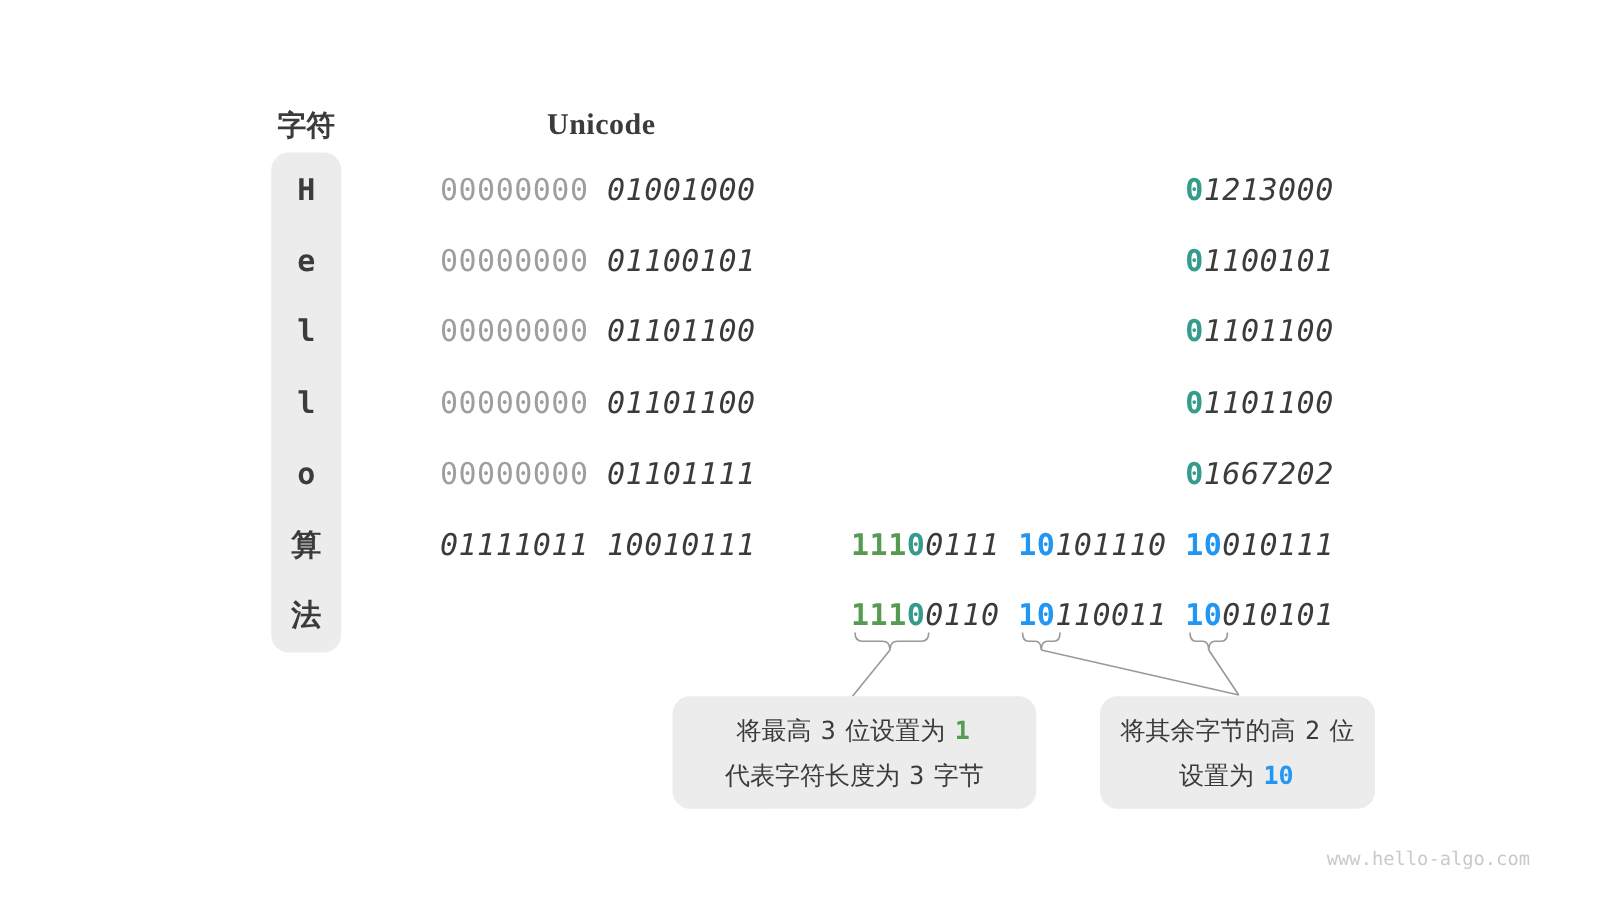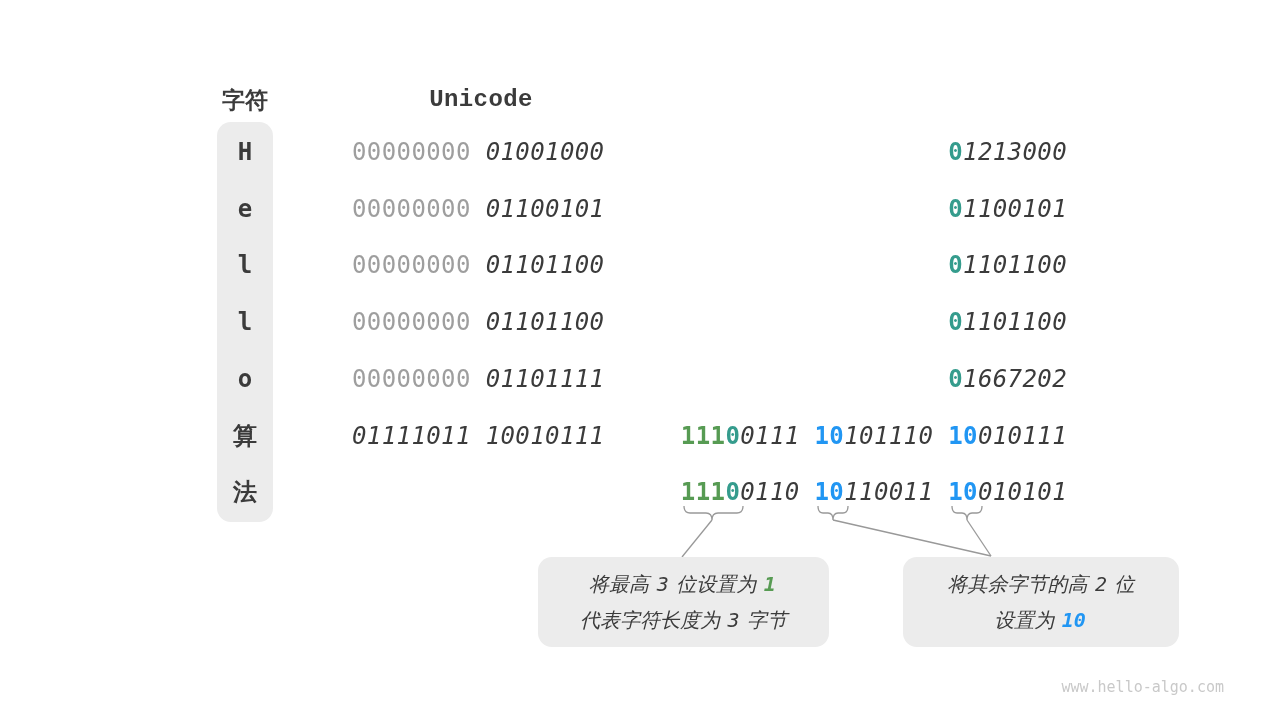--- a/index.html
+++ b/index.html
@@ -4,21 +4,21 @@
 <style>
   :root{
     --dark:#3B3B3B; --gray:#9E9E9E; --teal:#359C8D; --green:#579B53;
     --blue:#2196F3; --panel:#ECECEC; --watermark:#C9C9C9; --line:#999999;
   }
   html,body{margin:0;padding:0;background:#ffffff;}
   #canvas{
     position:relative; width:1280px; height:720px; overflow:hidden;
     background:#ffffff; font-family:"Liberation Sans", sans-serif;
   }
-  .mono{font-family:Liberation Mono, monospace;}
+  .mono{font-family:Liberation Serif, serif;}
   
   .hdr{position:absolute; top:84px; height:32px; line-height:32px;
        font-weight:700; color:var(--dark); text-align:center;}
   #hdr-char{left:197px; width:96px; font-size:23px;}
   #hdr-unicode{left:401px; width:160px; font-size:24px; letter-spacing:0.4px;}
   #hdr-utf8{left:796px; width:160px; font-size:24px; letter-spacing:0.4px;}
   
   #char-panel{position:absolute; left:217px; top:122px; width:56px; height:400px;
        background:var(--panel); border-radius:14px;}
   
@@ -33,23 +33,23 @@
        font-family:"DejaVu Sans Mono", monospace; font-size:24px; letter-spacing:0.4px;
        color:var(--dark);}
   .c-dark{color:var(--dark);font-style:italic;}
   .c-gray{color:var(--gray);}
   .c-teal{color:var(--teal); font-weight:700;}
   .c-green{color:var(--green); font-weight:700;}
   .c-blue{color:var(--blue); font-weight:700;}
   
   .callout{position:absolute; background:var(--panel); border-radius:14px;
        color:var(--dark); font-size:20px; text-align:center; padding-top:9px;
-       box-sizing:border-box;font-style:italic;}
+       box-sizing:border-box;}
   #left-box{left:538px; top:557px; width:291px; height:90px;}
-  #right-box{left:903px; top:557px; width:276px; height:90px;}
+  #right-box{left:880px; top:557px; width:220px; height:90px;}
   .ann-line{height:36px; line-height:36px; white-space:pre;}
   .c-t{color:var(--dark);}
   .c-n{font-family:"DejaVu Sans Mono", monospace; color:var(--dark); padding:0 2px;}
   .c-g{font-family:"DejaVu Sans Mono", monospace; color:var(--green); font-weight:700; padding:0 2px;}
   .c-b{font-family:"DejaVu Sans Mono", monospace; color:var(--blue); font-weight:700; padding:0 2px;}
   
   #overlay{position:absolute; left:0; top:0; width:1280px; height:720px; pointer-events:none;}
   #overlay path{fill:none; stroke:var(--line); stroke-width:1.3;}
   
   #watermark{position:absolute; right:56px; top:678px; font-size:15px;

